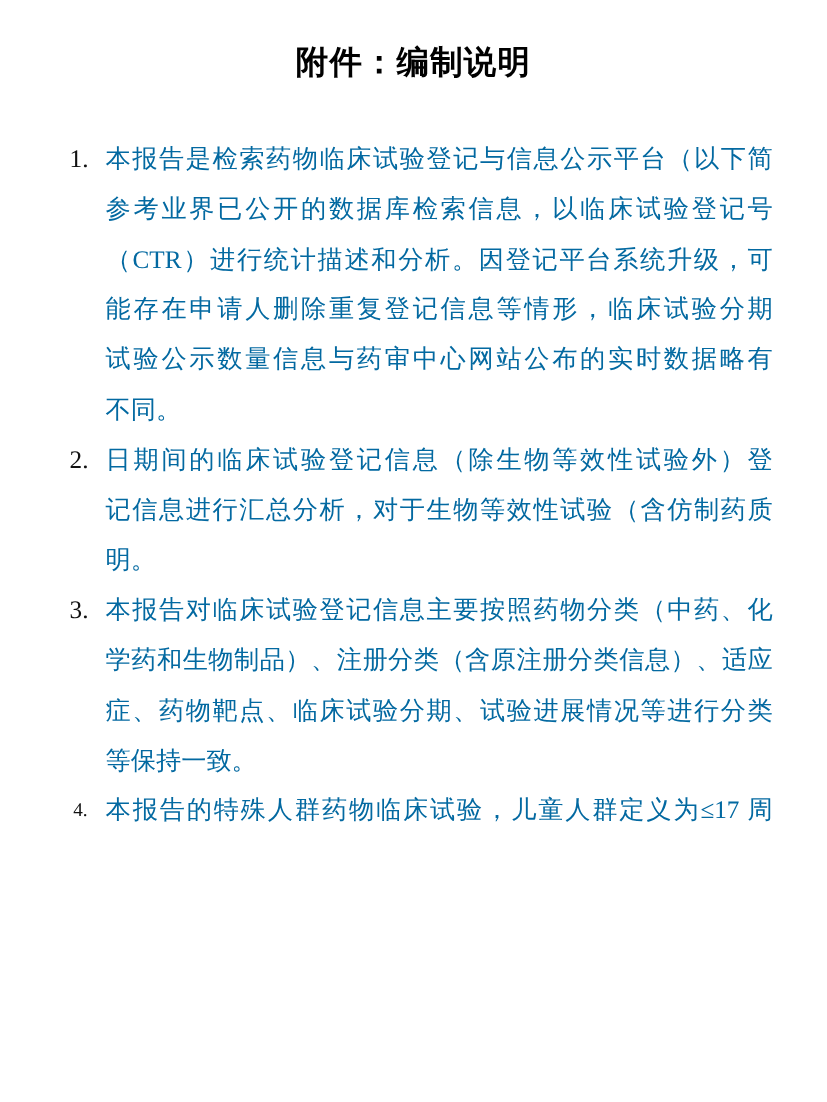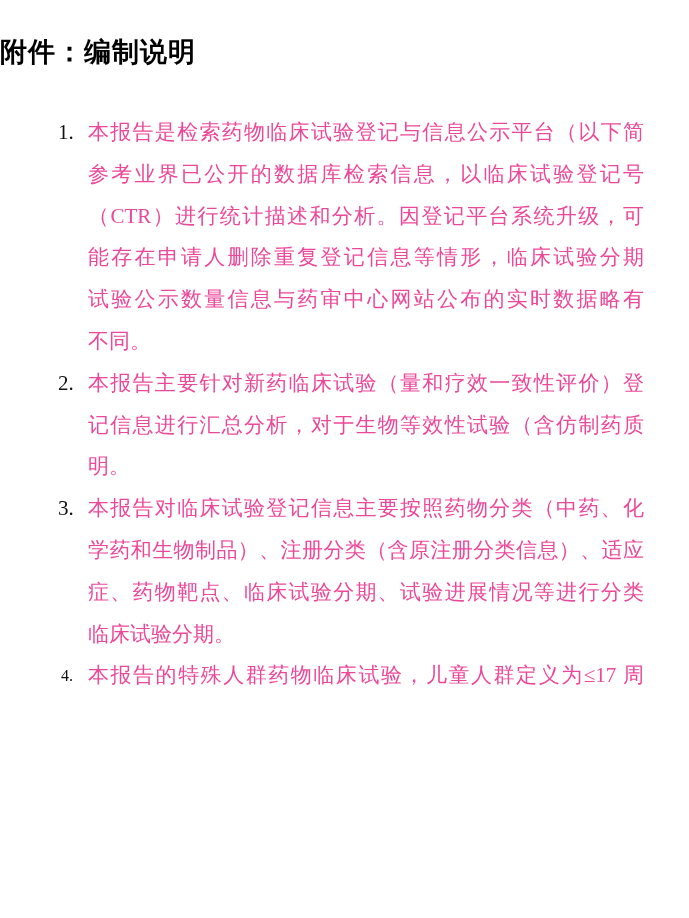--- a/index.html
+++ b/index.html
@@ -13,20 +13,21 @@
   }
   .page {
     width: 689px;
     height: 918px;
     background: #ffffff;
     padding-top: 34px;
   }
   .doc-title {
     font-size: 27px;
     font-weight: bold;
+    text-align: center;
     line-height: 36px;
     letter-spacing: 1px;
     color: #000000;
   }
   .items {
     list-style: none;
     margin-top: 42px;
     padding-left: 58px;
     padding-right: 45px;
   }
@@ -45,21 +46,21 @@
   }
   .num.num-sm {
     font-size: 16px;
     padding-left: 3px;
   }
   .ln {
     font-size: 21px;
     line-height: 41.8px;
     height: 41.8px;
     white-space: normal;
-    color: #ec4899;
+    color: #0369a1;
     font-family: Liberation Serif, serif;
   }
   
   .ln.j {
     text-align: justify;
     text-align-last: justify;
   }
 </style>
 </head>
 <body>
@@ -78,33 +79,33 @@
         <div class="ln j">（CTR）进行统计描述和分析。因登记平台系统升级，可</div>
         <div class="ln j">能存在申请人删除重复登记信息等情形，临床试验分期</div>
         <div class="ln j">试验公示数量信息与药审中心网站公布的实时数据略有</div>
         <div class="ln">不同。</div>
       </div>
     </li>
 
     <li class="item">
       <span class="num">2.</span>
       <div>
-        <div class="ln j">本报告主要针对新药临床试验（量和疗效一致性评价）登</div>
+        <div class="ln j">日期间的临床试验登记信息（除生物等效性试验外）登</div>
         <div class="ln j">记信息进行汇总分析，对于生物等效性试验（含仿制药质</div>
         <div class="ln">明。</div>
       </div>
     </li>
 
     <li class="item">
       <span class="num">3.</span>
       <div>
         <div class="ln j">本报告对临床试验登记信息主要按照药物分类（中药、化</div>
         <div class="ln j">学药和生物制品）、注册分类（含原注册分类信息）、适应</div>
         <div class="ln j">症、药物靶点、临床试验分期、试验进展情况等进行分类</div>
-        <div class="ln">临床试验分期。</div>
+        <div class="ln">等保持一致。</div>
       </div>
     </li>
 
     <li class="item">
       <span class="num num-sm">4.</span>
       <div>
         <div class="ln j">本报告的特殊人群药物临床试验，儿童人群定义为≤17 周</div>
       </div>
     </li>
 

